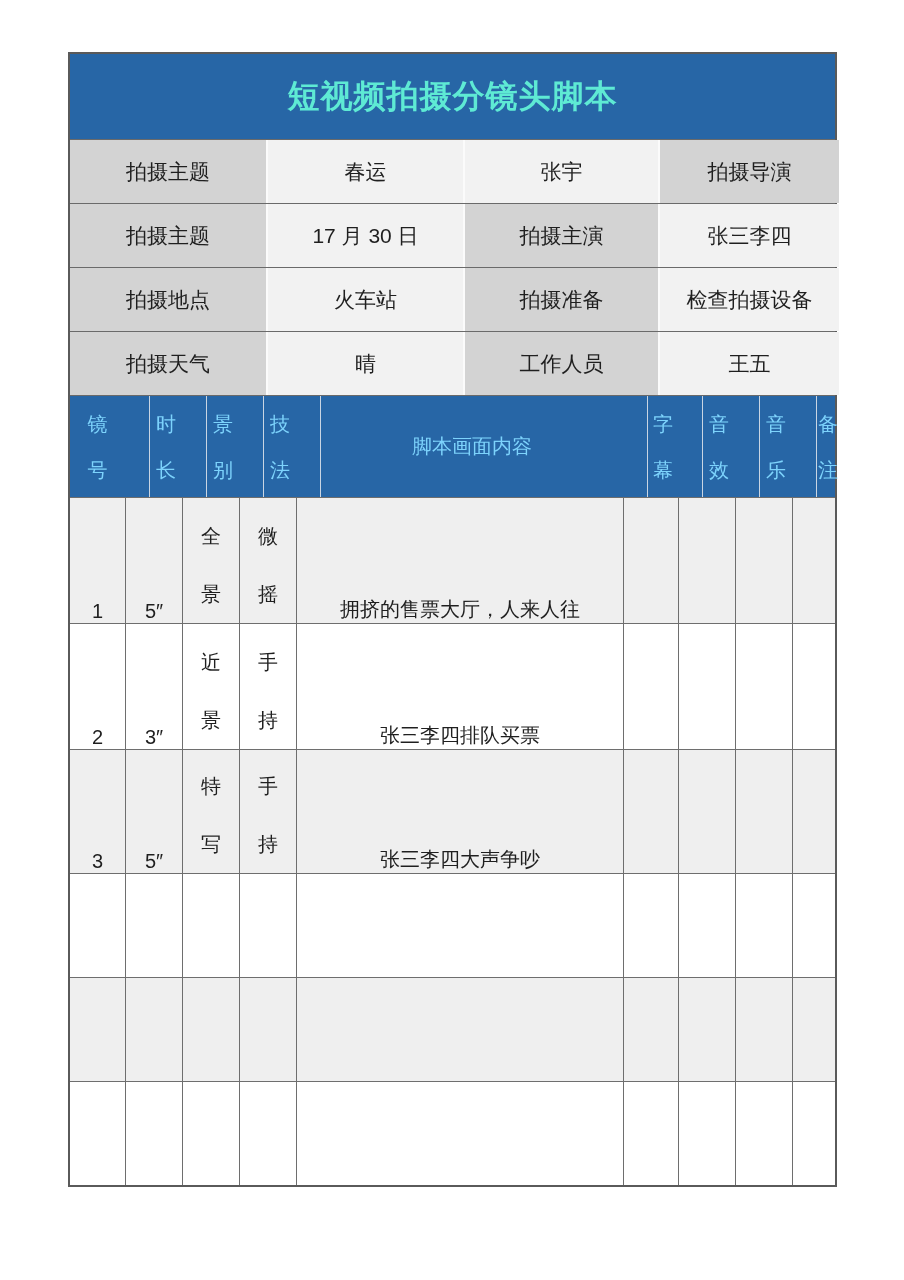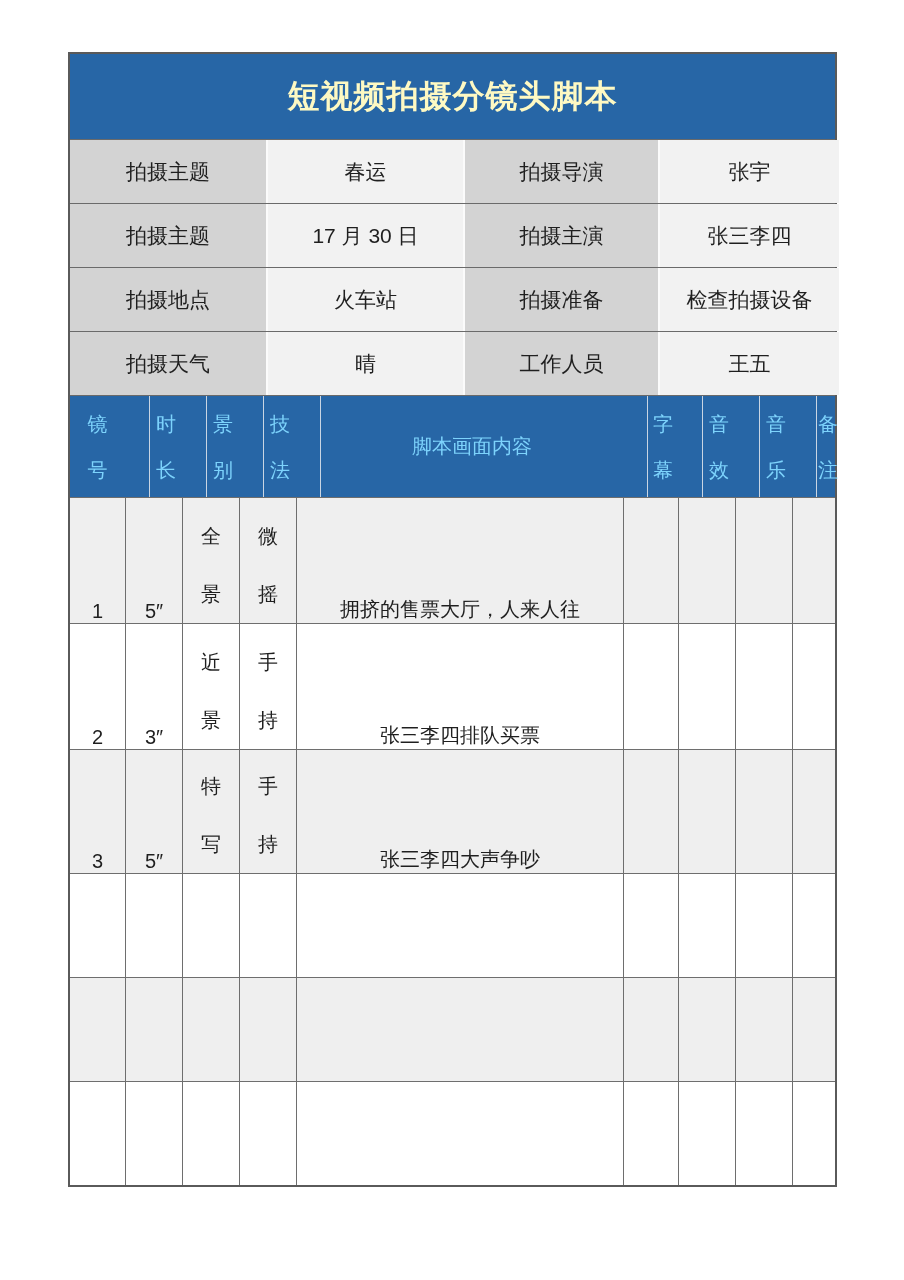--- a/index.html
+++ b/index.html
@@ -14,21 +14,21 @@
     position: absolute;
     left: 68px; top: 52px;
     width: 769px;
     border: 2px solid #5a5a5a;
     background: #ffffff;
   }
   
   .title-bar {
     height: 85px;
     background: #2766a6;
-    color: #fef9c3;
+    color: #5eead4;
     font-weight: bold;
     font-size: 32px;
     letter-spacing: 1px;
     display: flex; align-items: center; justify-content: center;
   }
   
   .info-row {
     display: grid;
     grid-template-columns: 196px 197px 195px 181px;
     height: 64px;
@@ -84,22 +84,22 @@
 
 <div class="sheet">
 
   <div class="title-bar">短视频拍摄分镜头脚本</div>
 
   <div class="info-table">
 
     <div class="info-row">
       <div class="cell label">拍摄主题</div>
       <div class="cell value">春运</div>
+      <div class="cell value">张宇</div>
       <div class="cell label">拍摄导演</div>
-      <div class="cell value">张宇</div>
     </div>
 
     <div class="info-row">
       <div class="cell label">拍摄主题</div>
       <div class="cell value">17 月 30 日</div>
       <div class="cell label">拍摄主演</div>
       <div class="cell value">张三李四</div>
     </div>
 
     <div class="info-row">

